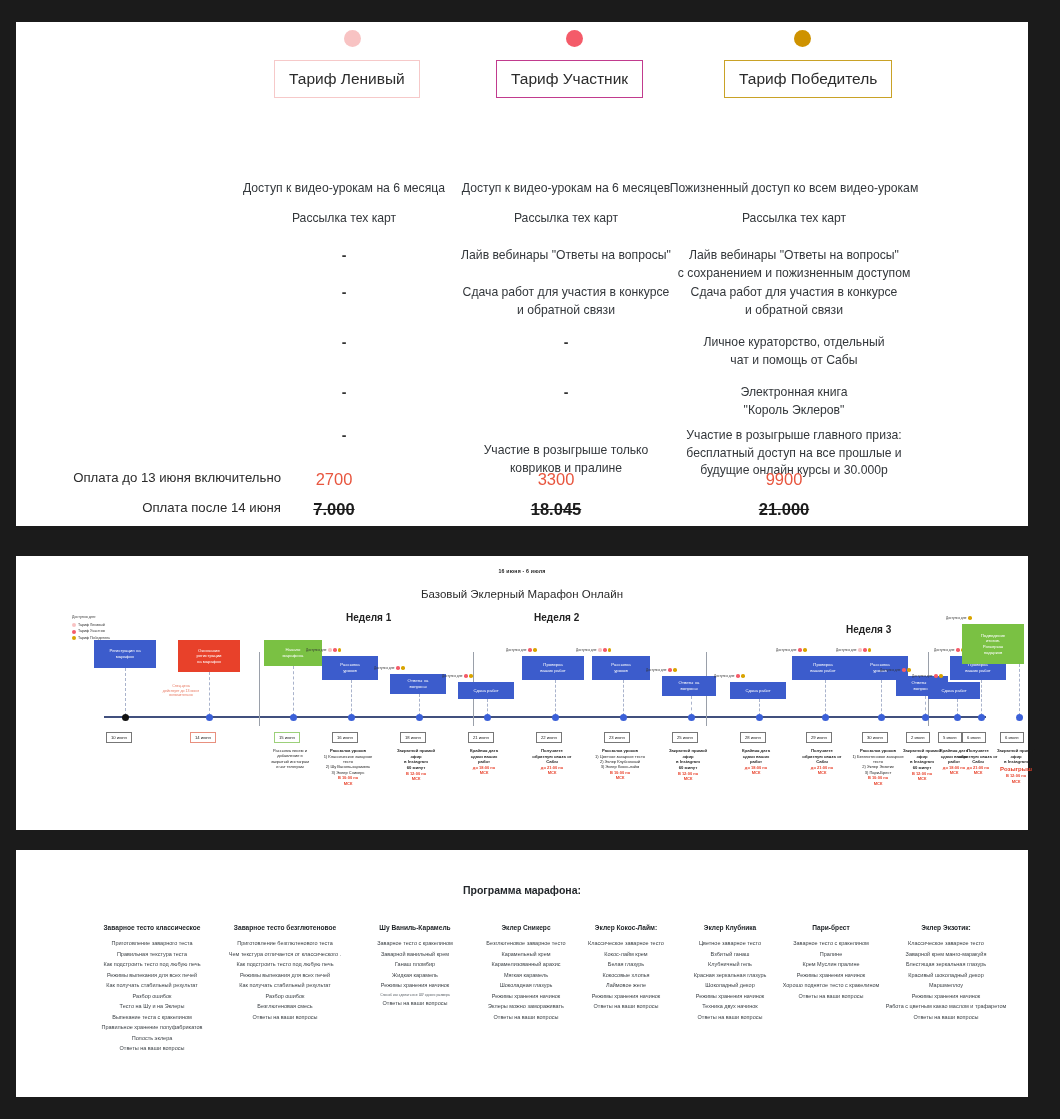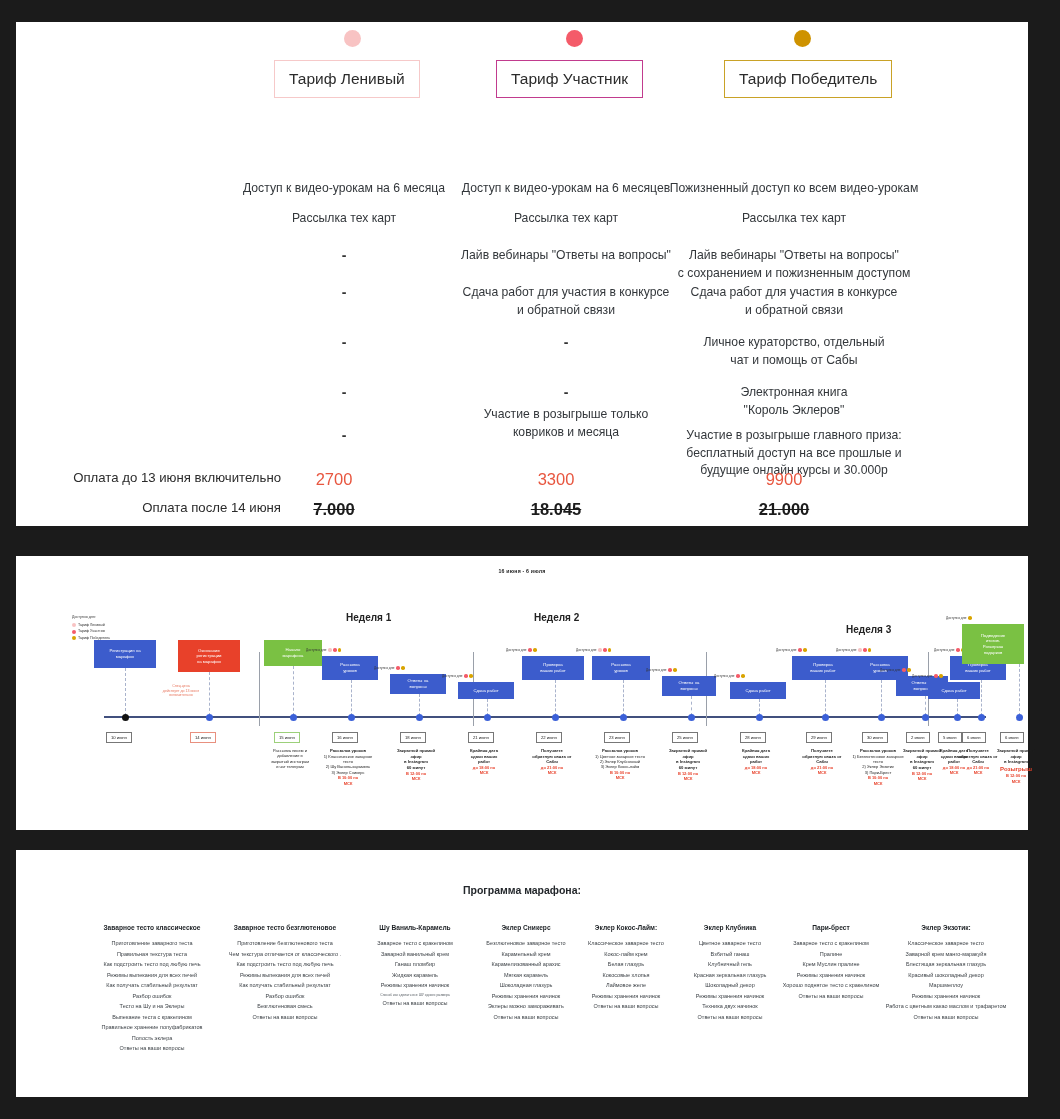--- a/index.html
+++ b/index.html
@@ -136,23 +136,23 @@
           <div>Личное кураторство, отдельный</div>
           <div>чат и помощь от Сабы</div>
         </div>
         <div class="dash" style="top: 362px; left: 203px; width: 250px;">-</div>
         <div class="dash" style="top: 362px; left: 425px; width: 250px;">-</div>
         <div class="feat" style="top: 362px; left: 653px; width: 250px;">
           <div>Электронная книга</div>
           <div>"Король Эклеров"</div>
         </div>
         <div class="dash" style="top: 405px; left: 203px; width: 250px;">-</div>
-        <div class="feat" style="top: 384px; left: 425px; width: 250px;">
+        <div class="feat" style="top: 420px; left: 425px; width: 250px;">
           <div>Участие в розыгрыше только</div>
-          <div>ковриков и месяца</div>
+          <div>ковриков и пралине</div>
         </div>
         <div class="feat" style="top: 405px; left: 653px; width: 250px;">
           <div>Участие в розыгрыше главного приза:</div>
           <div>бесплатный доступ на все прошлые и</div>
           <div>будущие онлайн курсы и 30.000р</div>
         </div>
       </div>
     <div id="payment-block">
         <div class="pay-label" style="top: 448px; left: 20px; width: 245px;">Оплата до 13 июня включительно</div>
         <div class="price-new" style="top: 448px; left: 258px; width: 120px;">2700</div>
@@ -160,20 +160,21 @@
         <div class="price-new" style="top: 448px; left: 708px; width: 120px;">9900</div>
         <div class="pay-label" style="top: 478px; left: 20px; width: 245px;">Оплата после 14 июня</div>
         <div class="price-old" style="top: 478px; left: 258px; width: 120px;">7.000</div>
         <div class="price-old" style="top: 478px; left: 480px; width: 120px;">18.045</div>
         <div class="price-old" style="top: 478px; left: 708px; width: 120px;">21.000</div>
       </div>
   </section>
 
   <section class="panel" id="panel-timeline">
     <div class="tl-date" style="left:0;right:0;top:12px;text-align:center;width:100%;">16 июня - 6 июля</div>
+    <div class="tl-title" style="top:32px;">Базовый Эклерный Марафон Онлайн</div>
     <div id="week-labels">
         <div class="wk" style="left: 330px; top: 56px;">Неделя 1</div>
         <div class="wk" style="left: 518px; top: 56px;">Неделя 2</div>
         <div class="wk" style="left: 830px; top: 68px;">Неделя 3</div>
       </div>
     <div class="legend" id="tl-legend" style="left:56px;top:58px;">
         <span class="lg-title">Доступно для:</span>
         <div class="legend-item">
           <i class="legend-dot" style="background: rgb(248, 195, 195);"></i>
           <span>Тариф Ленивый</span>

